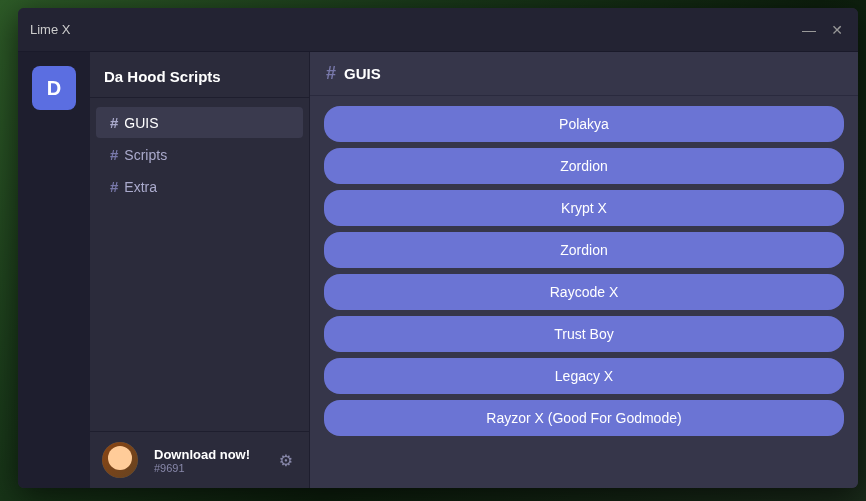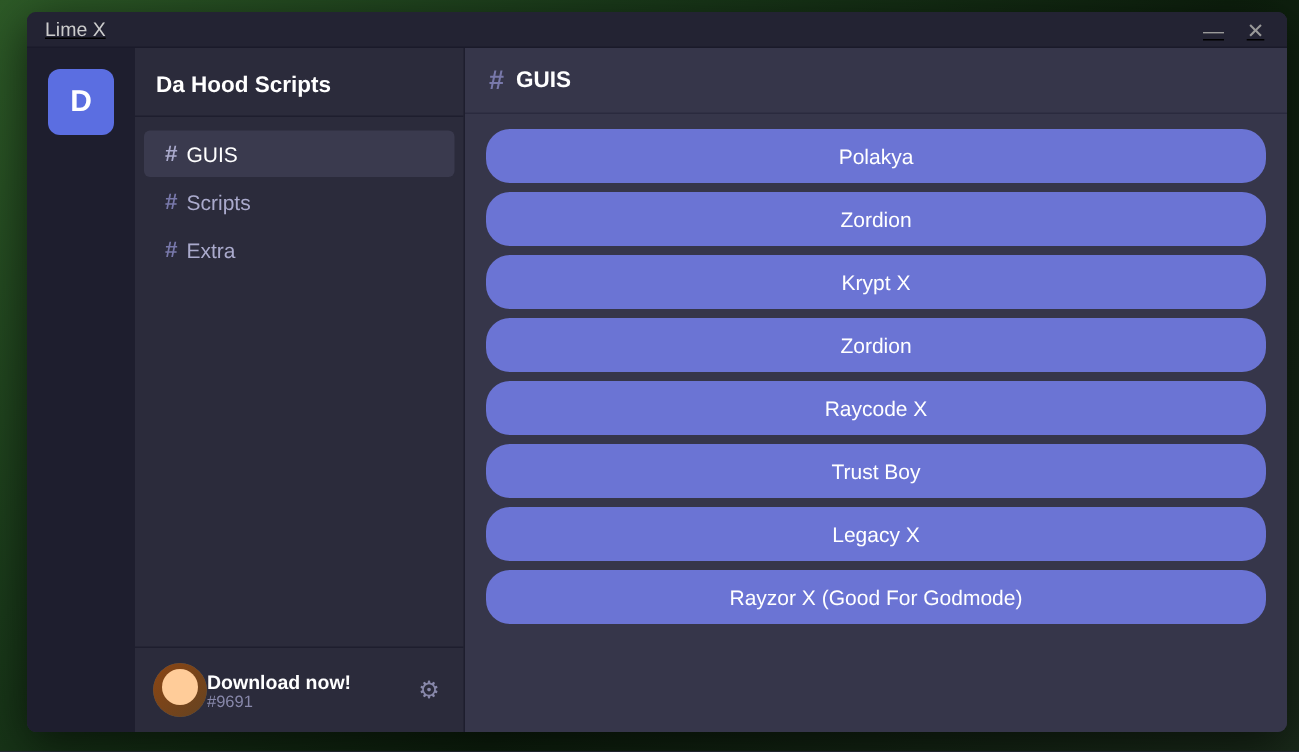--- a/index.html
+++ b/index.html
@@ -31,28 +31,27 @@
       border-radius: 6px;
       display: flex;
       flex-direction: column;
       z-index: 10;
       box-shadow: 0 8px 32px rgba(0,0,0,0.6);
       overflow: hidden;
     }
 
     
     .titlebar {
-      height: 24px;
+      height: 44px;
       background: #232333;
       display: flex;
       align-items: center;
       padding: 0 12px;
       flex-shrink: 0;
       border-bottom: 1px solid #1a1a2a;
-      text-decoration: underline;
     }
 
     .titlebar-title {
       color: #cccccc;
       font-size: 13px;
       flex: 1;
     }
 
     .titlebar-controls {
       display: flex;
@@ -161,21 +160,21 @@
     .channel-item.active .hash-icon {
       color: #aaaacc;
     }
 
     
     .user-footer {
       padding: 10px 12px;
       border-top: 1px solid #1e1e2e;
       display: flex;
       align-items: center;
-      gap: 0;
+      gap: 16px;
     }
 
     .user-avatar-small {
       width: 36px;
       height: 36px;
       border-radius: 50%;
       background: #555;
       overflow: hidden;
       flex-shrink: 0;
       display: flex;

